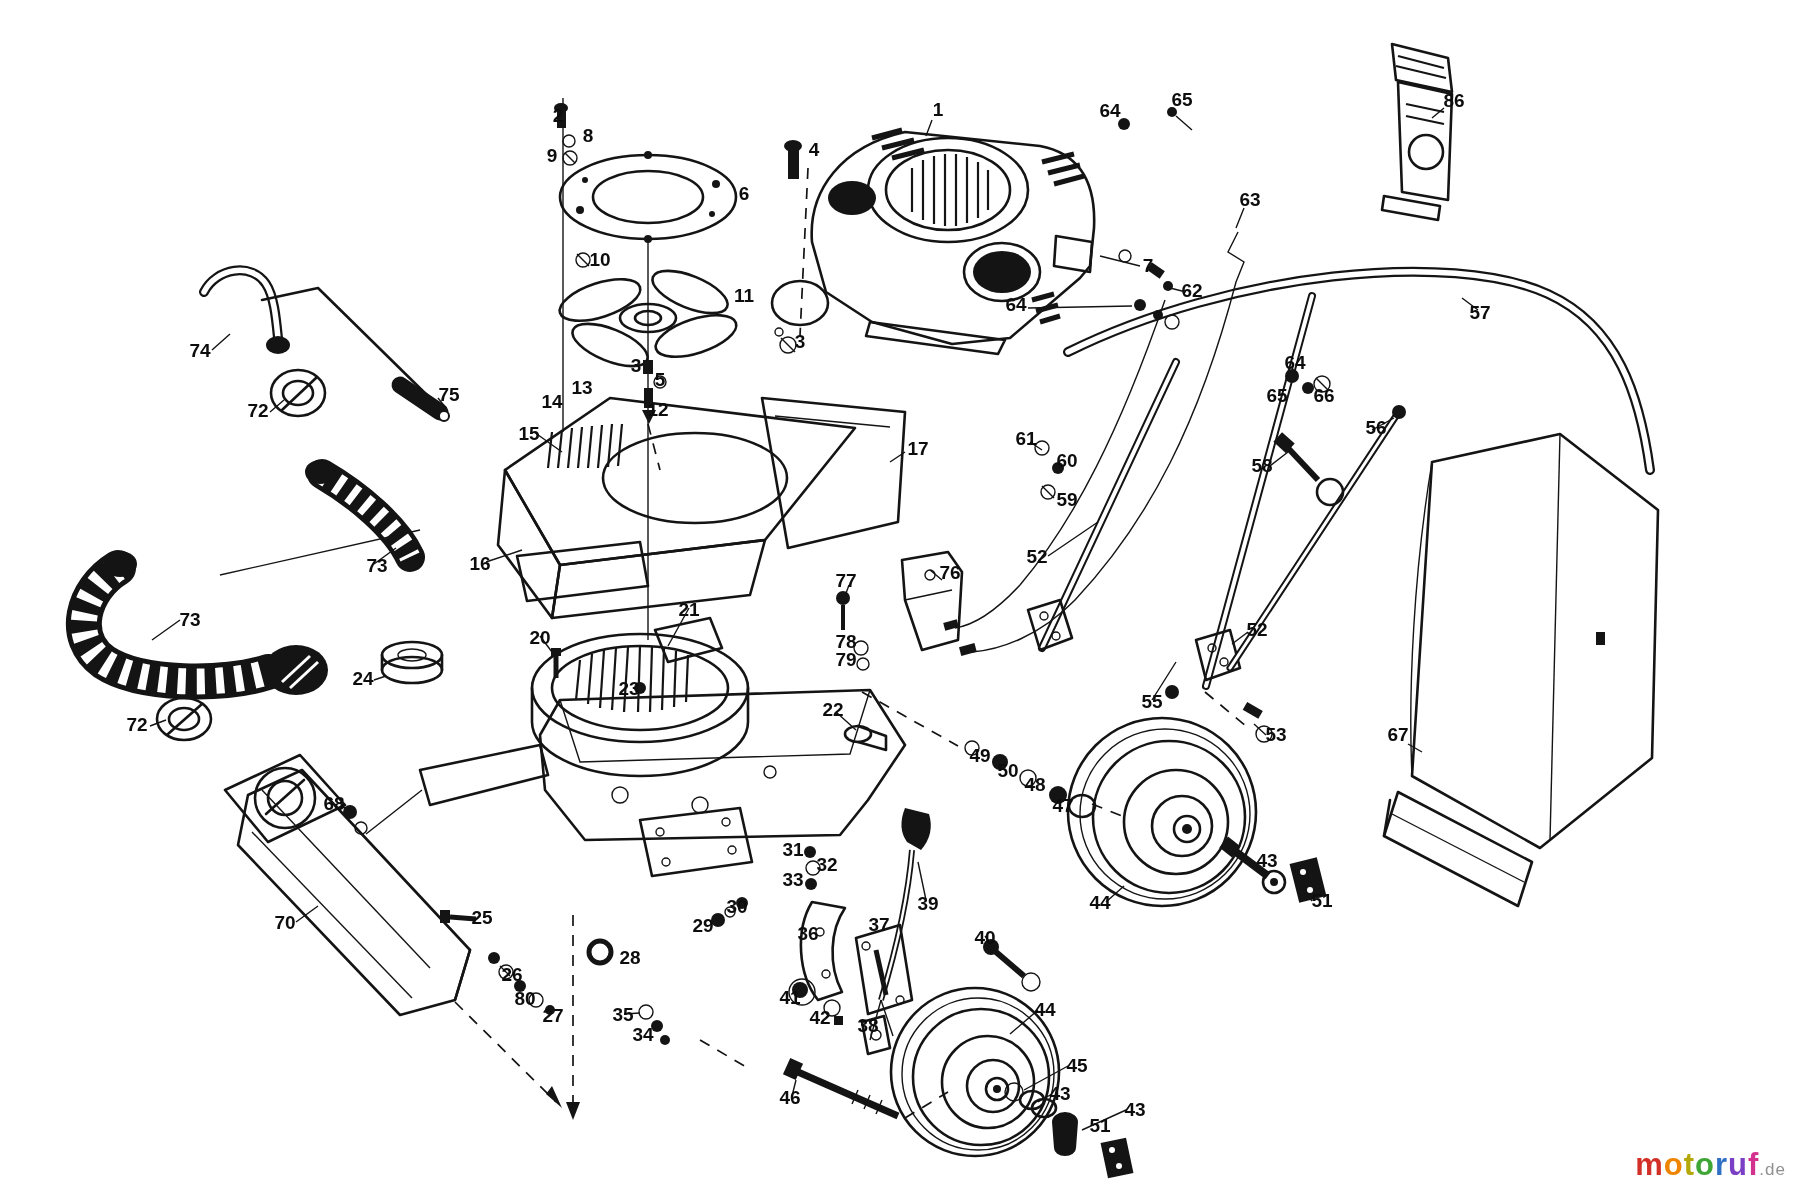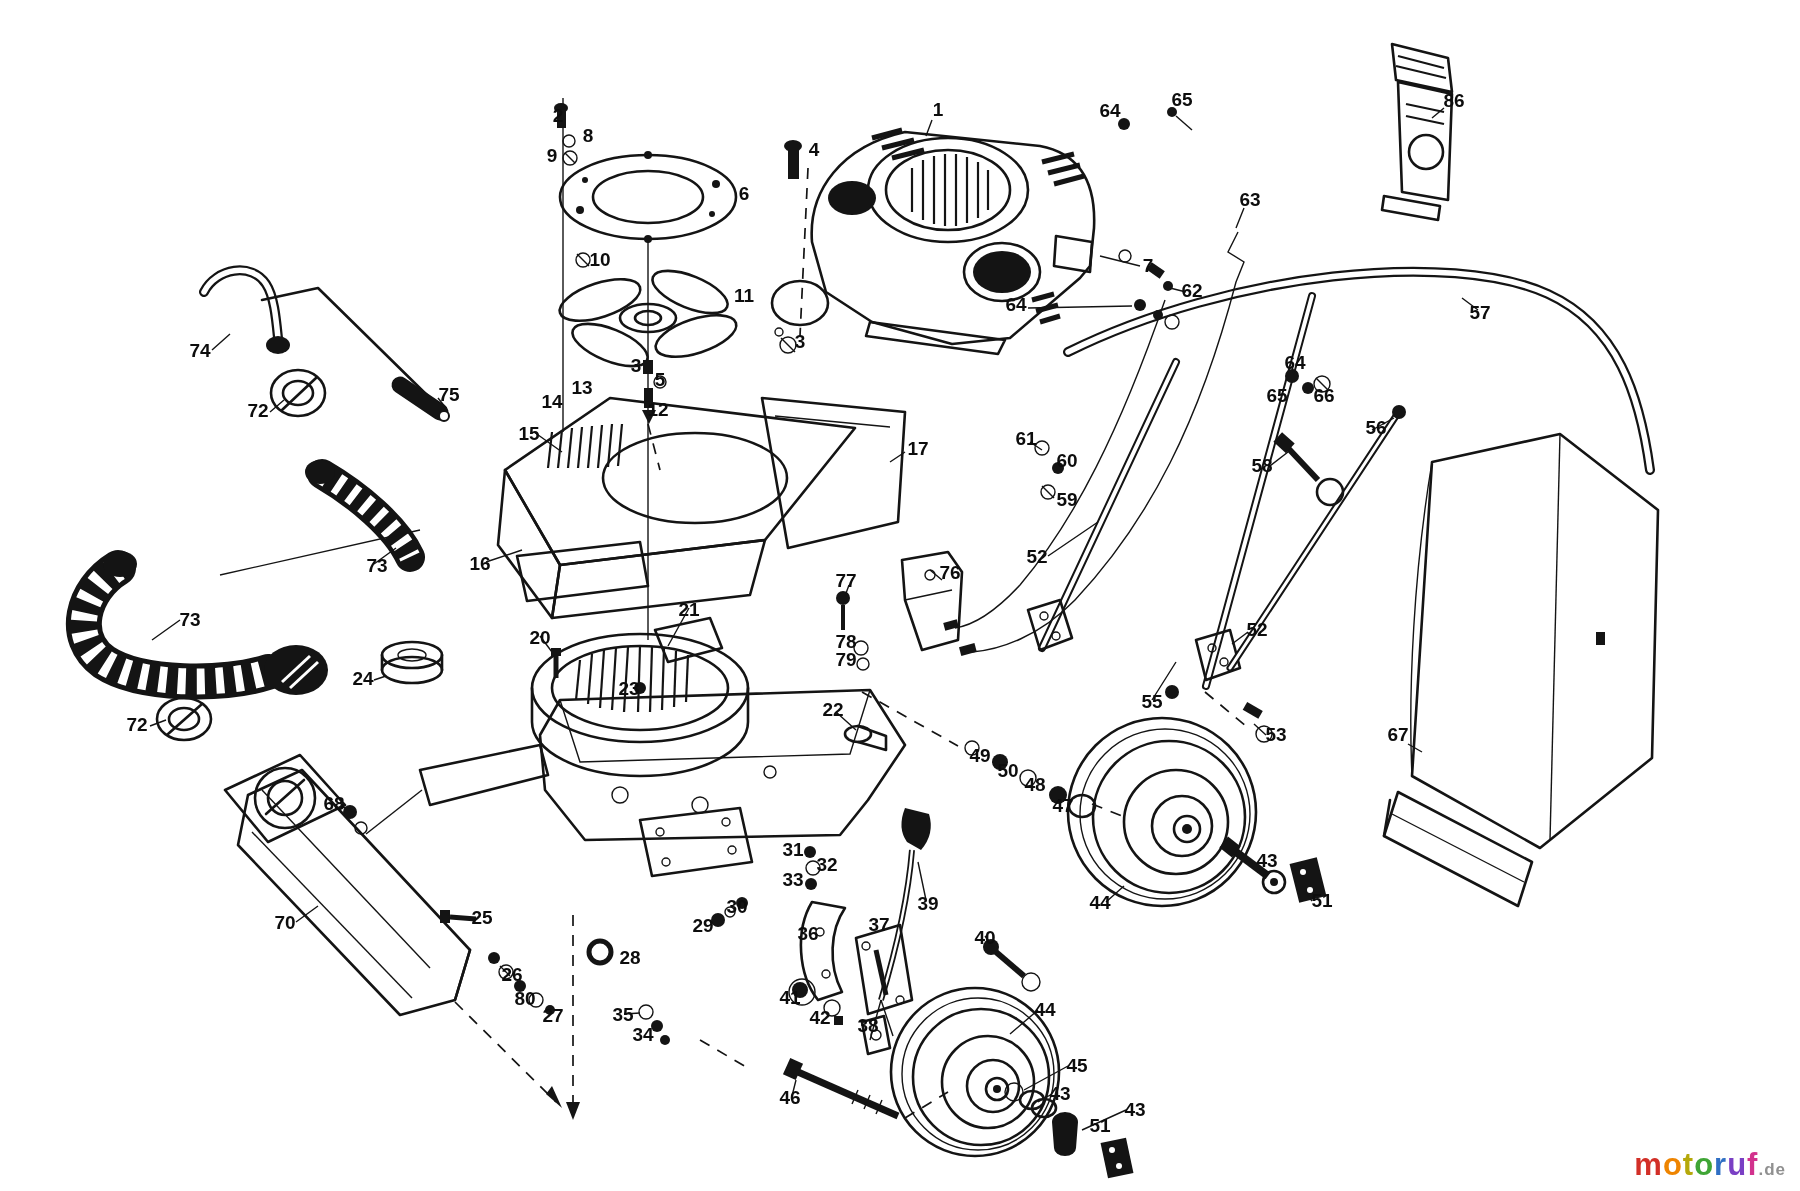--- a/index.html
+++ b/index.html
@@ -15,21 +15,21 @@
   .tube{fill:none;stroke:#141414;stroke-width:10;stroke-linecap:round;}
   .tubein{fill:none;stroke:#ffffff;stroke-width:5.5;stroke-linecap:round;}
   .rod{fill:none;stroke:#141414;stroke-width:8;stroke-linecap:round;}
   .rodin{fill:none;stroke:#ffffff;stroke-width:4;stroke-linecap:round;}
   .coil{fill:none;stroke:#141414;stroke-width:36;stroke-linecap:round;}
   .coilin{fill:none;stroke:#ffffff;stroke-width:26;stroke-linecap:butt;stroke-dasharray:8 11;}
   .coilB{fill:none;stroke:#141414;stroke-width:30;stroke-linecap:round;}
   .coilBin{fill:none;stroke:#ffffff;stroke-width:21;stroke-linecap:butt;stroke-dasharray:7 10;}
   .plabel{font:700 19px "Liberation Sans",sans-serif;fill:#0d0d0d;text-anchor:middle;}
   .watermark{position:absolute;right:14px;bottom:8px;font:700 31px "Liberation Sans",sans-serif;letter-spacing:1px;}
-  .watermark .suffix{font-size:17px;font-weight:700;}
+  .watermark .suffix{font-size:17px;font-weight:400;}
 </style>
 </head>
 <body>
 
 <div class="stage">
 <svg width="1800" height="1191" viewBox="0 0 1800 1191">
 
   <g>
     <line class="thin" x1="563" y1="98" x2="563" y2="432"></line>
     <line class="thin" x1="648" y1="240" x2="648" y2="640"></line>

